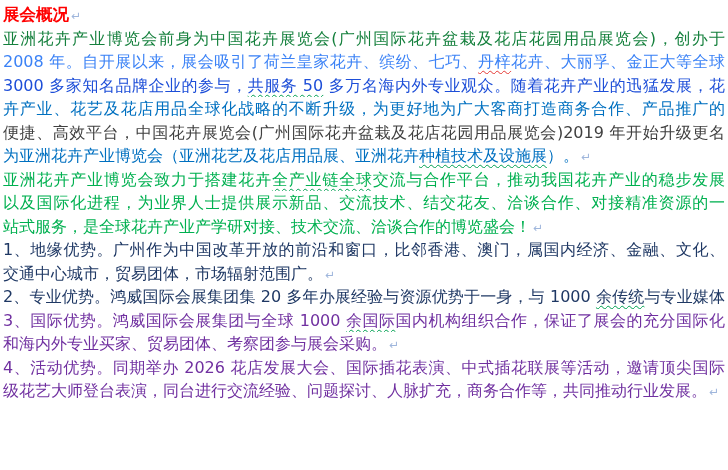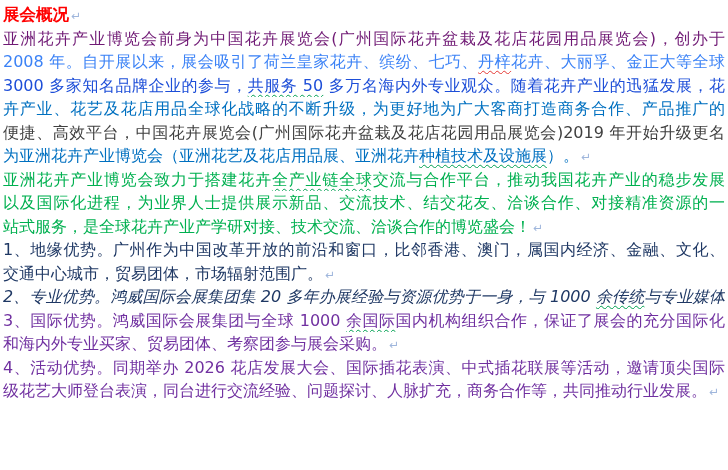--- a/index.html
+++ b/index.html
@@ -42,30 +42,30 @@
     margin-left: 2px;
     font-weight: normal;
   }
 </style>
 </head>
 <body>
 
 <div class="doc">
   <div id="doc-lines">
       <div class="line heading" style="color: rgb(255, 0, 0);"><span class="seg">展会概况</span><span class="pilcrow" style="color: rgb(159, 182, 220);">↵</span></div>
-      <div class="line justify" style="color: #701a75;"><span class="seg">亚洲花卉产业博览会前身为中国花卉展览会(广州国际花卉盆栽及花店花园用品展览会)，创办于</span></div>
+      <div class="line justify" style="color: #15803d;"><span class="seg">亚洲花卉产业博览会前身为中国花卉展览会(广州国际花卉盆栽及花店花园用品展览会)，创办于</span></div>
       <div class="line justify" style="color: #3b82f6;"><span class="seg">2008 年。自开展以来，展会吸引了荷兰皇家花卉、缤纷、七巧、</span><span class="seg sq-red">丹梓</span><span class="seg">花卉、大丽孚、金正大等全球</span></div>
       <div class="line justify" style="color: #1d4ed8;"><span class="seg">3000 多家知名品牌企业的参与，</span><span class="seg sq-green">共服务 50</span><span class="seg"> 多万名海内外专业观众。随着花卉产业的迅猛发展，花</span></div>
       <div class="line justify" style="color: rgb(0, 112, 192);"><span class="seg">卉产业、花艺及花店用品全球化战略的不断升级，为更好地为广大客商打造商务合作、产品推广的</span></div>
       <div class="line justify" style="color: #404040;"><span class="seg">便捷、高效平台，中国花卉展览会(广州国际花卉盆栽及花店花园用品展览会)2019 年开始升级更名</span></div>
       <div class="line" style="color: rgb(0, 112, 192);"><span class="seg">为亚洲花卉产业博览会（亚洲花艺及花店用品展、亚洲花卉</span><span class="seg sq-green">种植技术及设施展</span><span class="seg">）。</span><span class="pilcrow" style="color: rgb(159, 182, 220);">↵</span></div>
       <div class="line justify" style="color: rgb(0, 176, 80);"><span class="seg">亚洲花卉产业博览会致力于搭建花卉</span><span class="seg sq-green">全产业链全球</span><span class="seg">交流与合作平台，推动我国花卉产业的稳步发展</span></div>
       <div class="line justify" style="color: rgb(0, 176, 80);"><span class="seg">以及国际化进程，为业界人士提供展示新品、交流技术、结交花友、洽谈合作、对接精准资源的一</span></div>
       <div class="line" style="color: rgb(0, 176, 80);"><span class="seg">站式服务，是全球花卉产业产学研对接、技术交流、洽谈合作的博览盛会！</span><span class="pilcrow" style="color: rgb(159, 182, 220);">↵</span></div>
       <div class="line justify" style="color: rgb(31, 56, 100);"><span class="seg">1、地缘优势。广州作为中国改革开放的前沿和窗口，比邻香港、澳门，属国内经济、金融、文化、</span></div>
       <div class="line" style="color: rgb(31, 56, 100);"><span class="seg">交通中心城市，贸易团体，市场辐射范围广。</span><span class="pilcrow" style="color: rgb(159, 182, 220);">↵</span></div>
-      <div class="line justify" style="color: rgb(31, 56, 100); font-style: italic;"><span class="seg">2、专业优势。鸿威国际会展集团集 20 多年办展经验与资源优势于一身，与 1000 </span><span class="seg sq-green">余传统</span><span class="seg">与专业媒体</span></div>
+      <div class="line justify" style="color: rgb(31, 56, 100);"><span class="seg">2、专业优势。鸿威国际会展集团集 20 多年办展经验与资源优势于一身，与 1000 </span><span class="seg sq-green">余传统</span><span class="seg">与专业媒体</span></div>
       <div class="line justify" style="color: rgb(112, 48, 160);"><span class="seg">3、国际优势。鸿威国际会展集团与全球 1000 </span><span class="seg sq-green">余国际</span><span class="seg">国内机构组织合作，保证了展会的充分国际化</span></div>
       <div class="line" style="color: rgb(112, 48, 160);"><span class="seg">和海内外专业买家、贸易团体、考察团参与展会采购。</span><span class="pilcrow" style="color: rgb(159, 182, 220);">↵</span></div>
       <div class="line justify" style="color: rgb(112, 48, 160);"><span class="seg">4、活动优势。同期举办 2026 花店发展大会、国际插花表演、中式插花联展等活动，邀请顶尖国际</span></div>
       <div class="line" style="color: rgb(112, 48, 160);"><span class="seg">级花艺大师登台表演，同台进行交流经验、问题探讨、人脉扩充，商务合作等，共同推动行业发展。</span><span class="pilcrow" style="color: rgb(159, 182, 220);">↵</span></div>
     </div>
 </div>
 
 </body></html>

